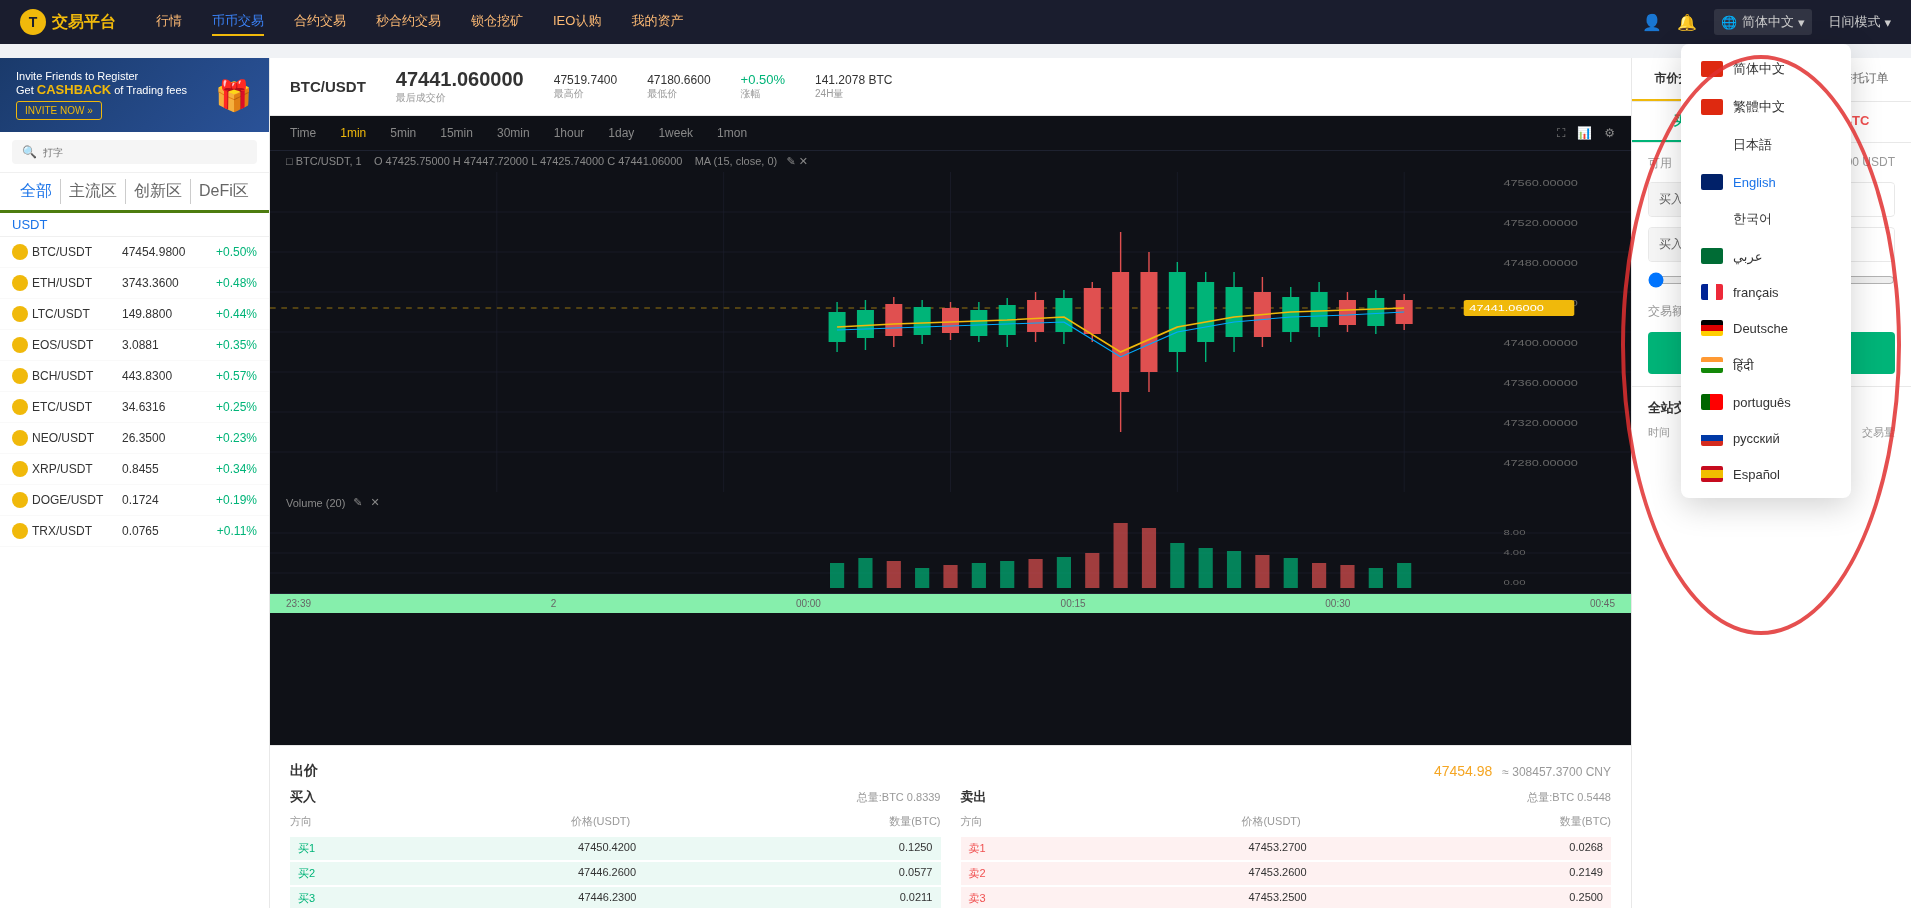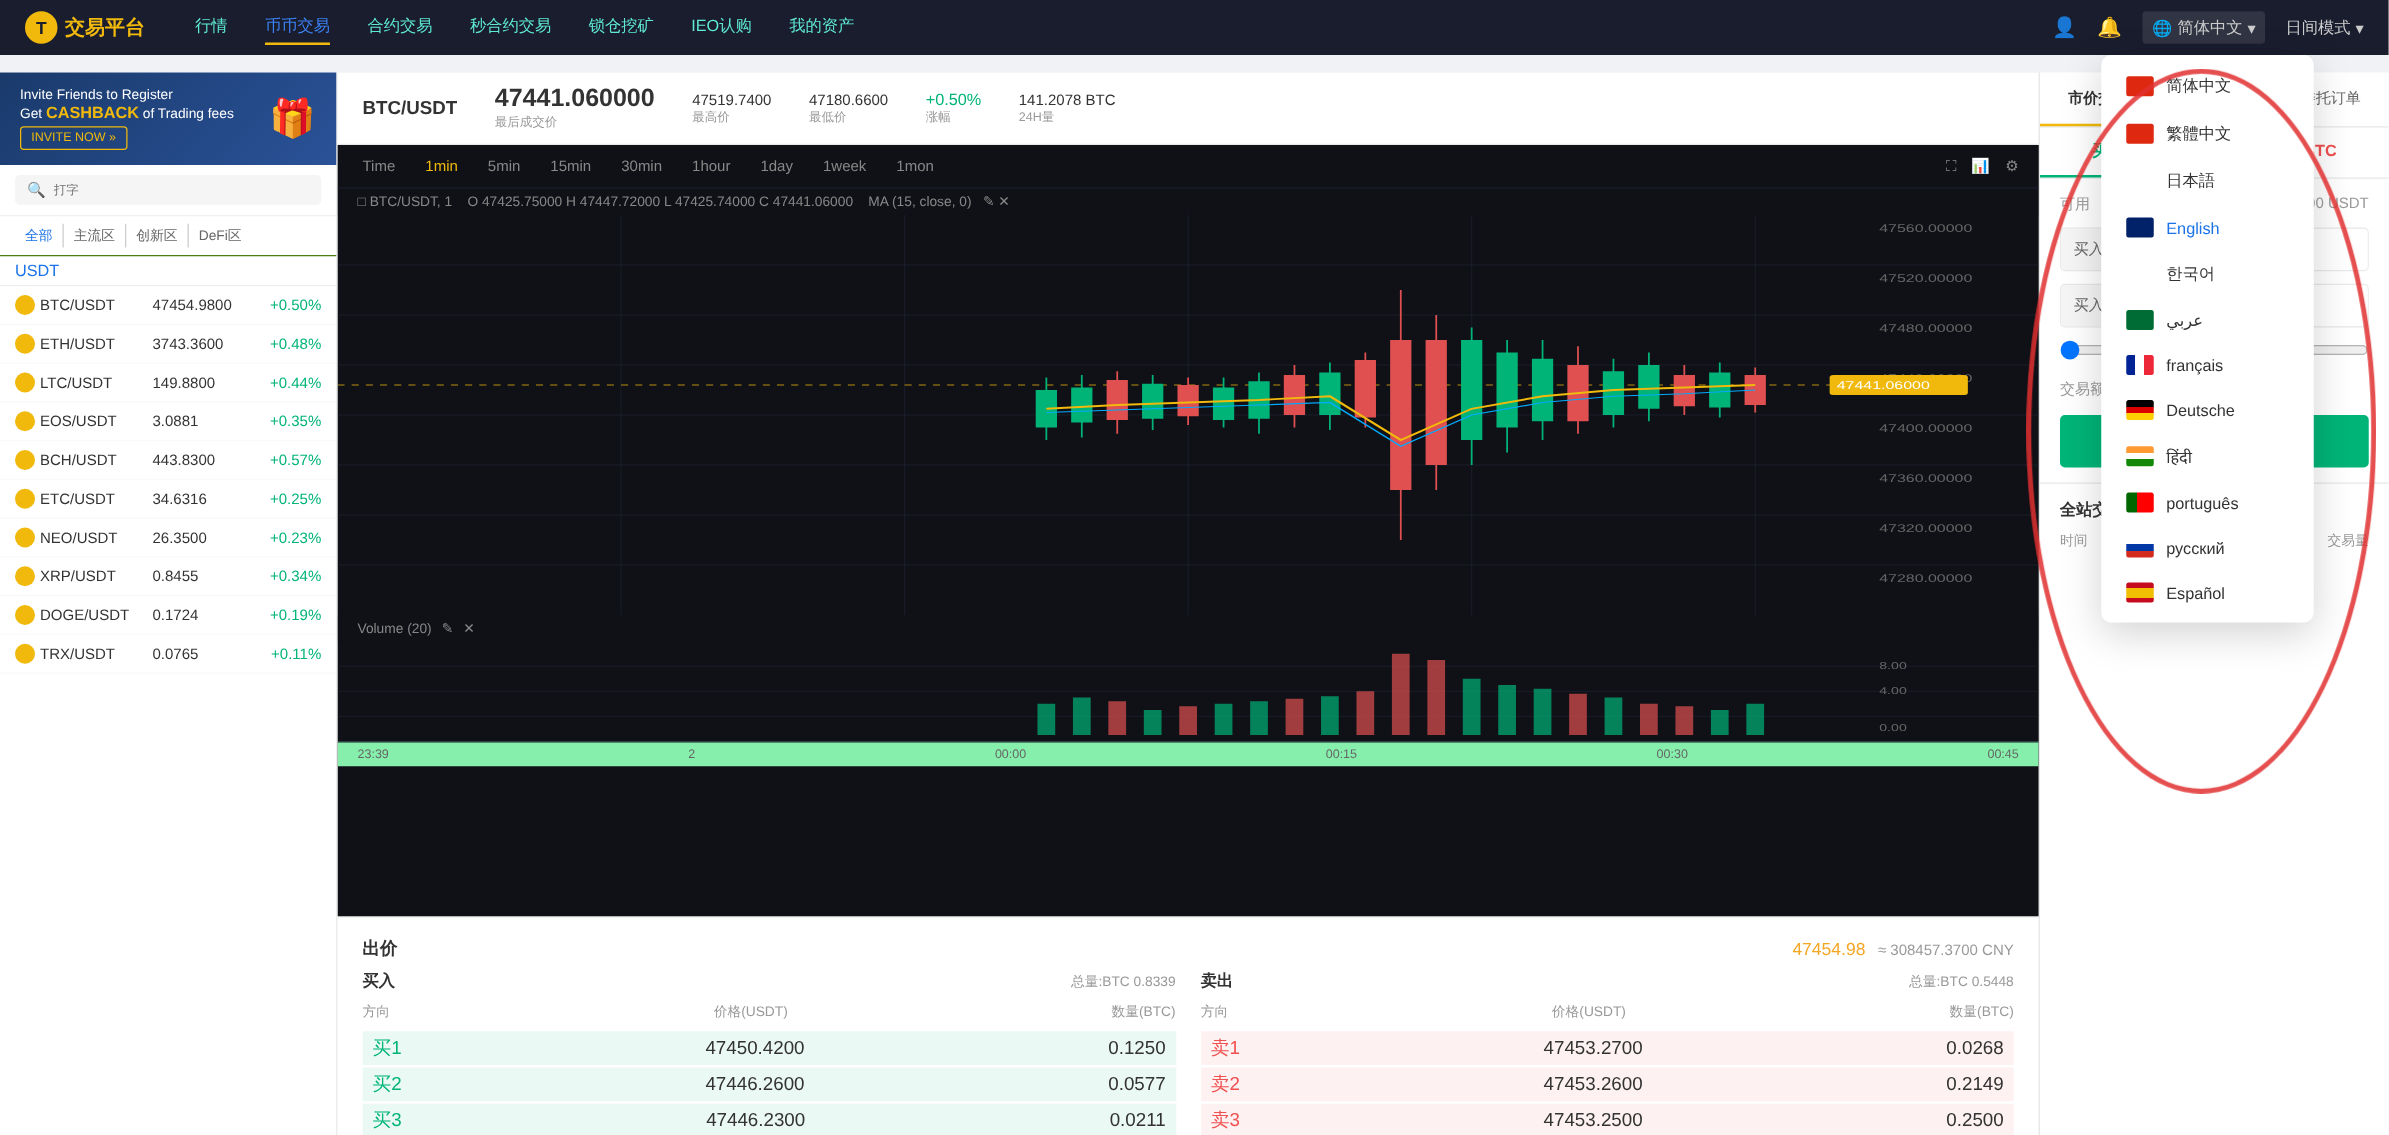--- a/index.html
+++ b/index.html
@@ -32,21 +32,21 @@
       color: #1a1d2e;
       font-weight: bold;
       font-size: 14px;
     }
     .nav-links {
       display: flex;
       gap: 30px;
       flex: 1;
     }
     .nav-link {
-      color: #5eead4;
+      color: #fdba74;
       font-size: 13px;
       cursor: pointer;
       padding: 4px 0;
       text-decoration: none;
     }
     .nav-link.active {
       color: #3b82f6;
       border-bottom: 2px solid #f0b90b;
     }
     .nav-right {
@@ -163,22 +163,22 @@
       border: none;
       background: transparent;
       outline: none;
       font-size: 10px;
       width: 100%;
     }
     .market-tabs {
       display: flex;
       gap: 0;
       padding: 6px 12px;
-      border-bottom: 1px solid #4d7c0f;
-      font-size: 11px;
+      border-bottom: 3px solid #4d7c0f;
+      font-size: 16px;
     }
     .market-tab {
       padding: 2px 8px;
       cursor: pointer;
       color: #666;
     }
     .market-tab.active { color: #1a73e8; }
     .market-tab + .market-tab { border-left: 1px solid #ccc; }
     .market-sub-tab {
       padding: 4px 12px;
@@ -294,22 +294,21 @@
       padding: 4px 0;
       color: #999;
       font-size: 11px;
       margin-bottom: 4px;
     }
     .ob-row {
       display: flex;
       justify-content: space-between;
       padding: 4px 8px;
       margin-bottom: 2px;
-      font-size: 15px;
-      align-items: center;
+      font-size: 11px;
     }
     .ob-row.buy { background: rgba(0,180,120,0.08); }
     .ob-row.sell { background: rgba(240,80,80,0.08); }
     .ob-row .direction { color: #00b478; }
     .ob-row .direction.sell { color: #f05050; }
     .ob-divider { width: 20px; }
 
     
     .right-panel {
       width: 280px;

